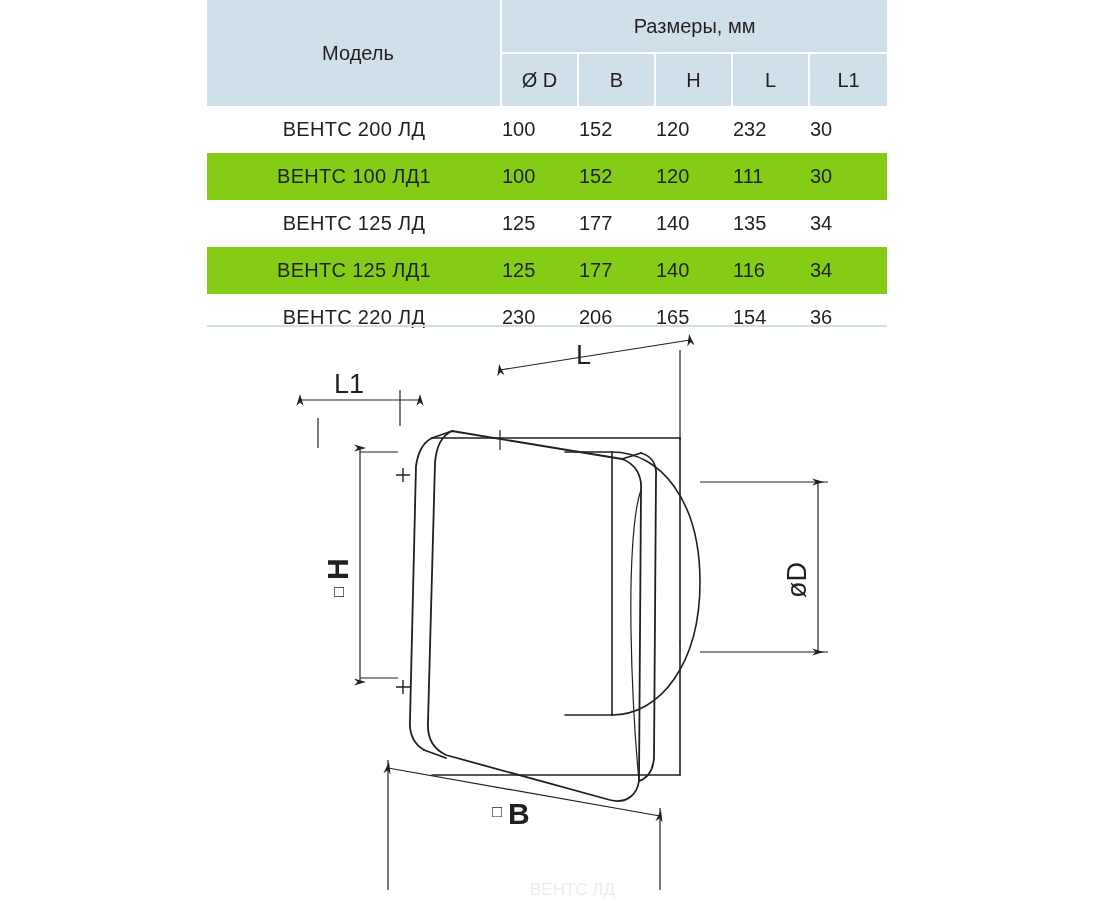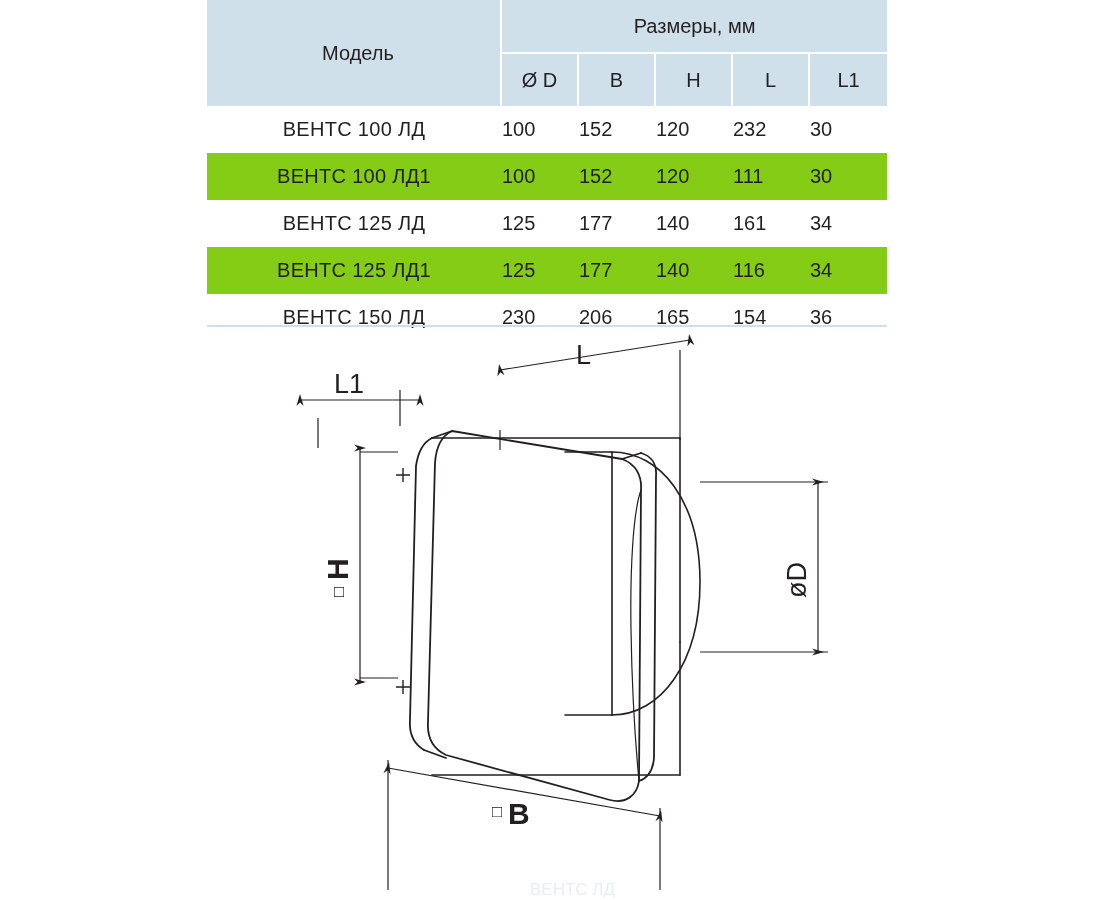--- a/index.html
+++ b/index.html
@@ -134,53 +134,53 @@
       <tr>
         <th class="sub-hdr">Ø D</th>
         <th class="sub-hdr">B</th>
         <th class="sub-hdr">H</th>
         <th class="sub-hdr">L</th>
         <th class="sub-hdr">L1</th>
       </tr>
     </thead>
     <tbody>
       <tr class="row-norm">
-        <td class="model">ВЕНТС 100 ЛД</td>
+        <td class="model">ВЕНТС 200 ЛД</td>
         <td class="val">100</td>
         <td class="val">152</td>
         <td class="val">120</td>
         <td class="val">232</td>
         <td class="val">30</td>
       </tr>
       <tr class="row-alt">
         <td class="model">ВЕНТС 100 ЛД1</td>
         <td class="val">100</td>
         <td class="val">152</td>
         <td class="val">120</td>
         <td class="val">111</td>
         <td class="val">30</td>
       </tr>
       <tr class="row-norm">
         <td class="model">ВЕНТС 125 ЛД</td>
         <td class="val">125</td>
         <td class="val">177</td>
         <td class="val">140</td>
-        <td class="val">161</td>
+        <td class="val">135</td>
         <td class="val">34</td>
       </tr>
       <tr class="row-alt">
         <td class="model">ВЕНТС 125 ЛД1</td>
         <td class="val">125</td>
         <td class="val">177</td>
         <td class="val">140</td>
         <td class="val">116</td>
         <td class="val">34</td>
       </tr>
       <tr class="row-norm">
-        <td class="model">ВЕНТС 150 ЛД</td>
+        <td class="model">ВЕНТС 220 ЛД</td>
         <td class="val">230</td>
         <td class="val">206</td>
         <td class="val">165</td>
         <td class="val">154</td>
         <td class="val">36</td>
       </tr>
     </tbody>
   </table>
 </div>
 <div class="last-line"></div>

